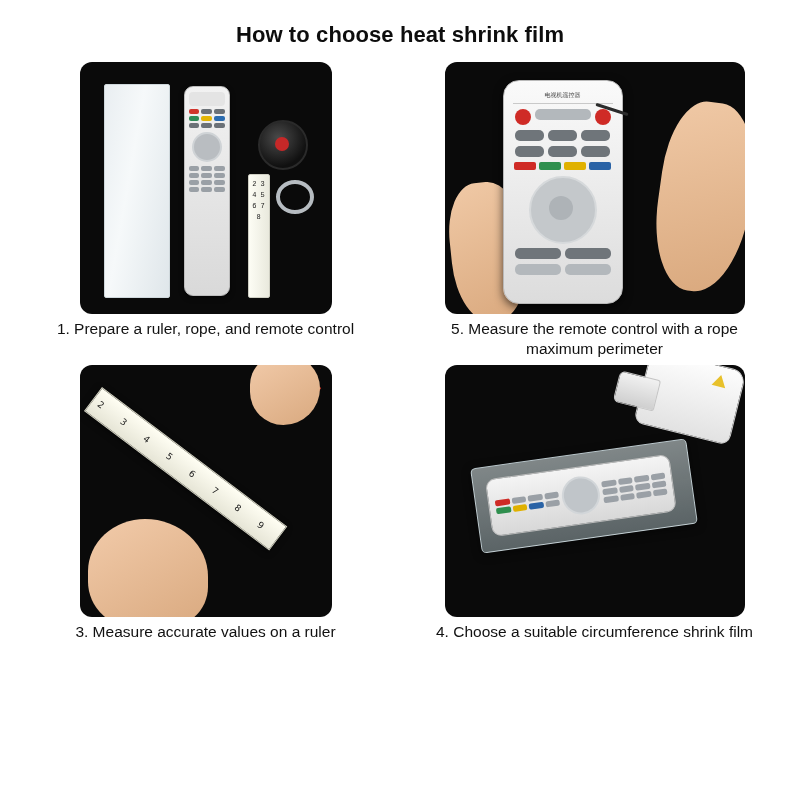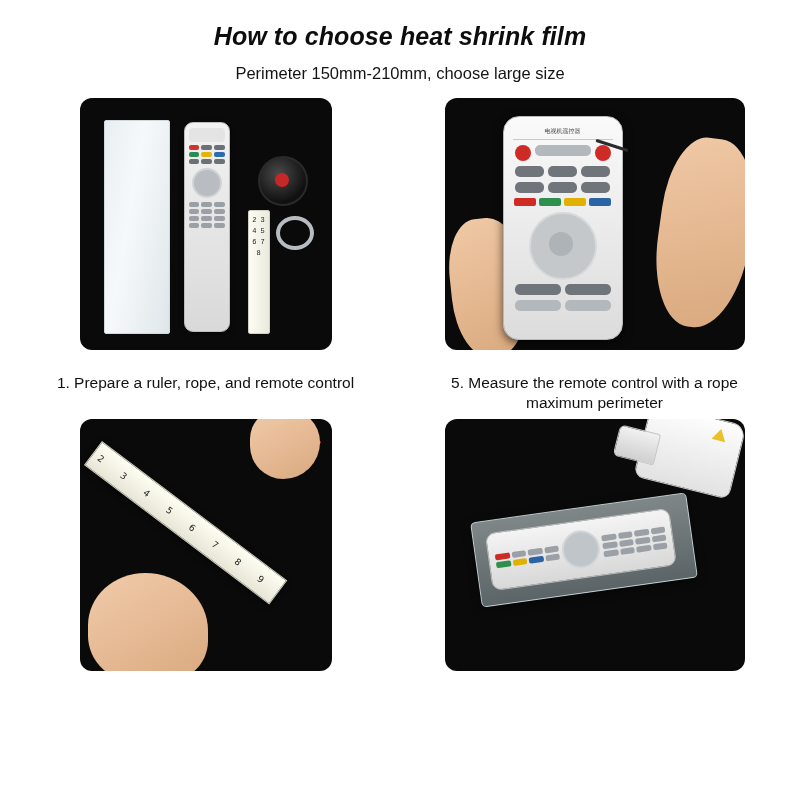--- a/index.html
+++ b/index.html
@@ -16,26 +16,25 @@
   }
   .page {
     position: relative;
     width: 800px;
     height: 800px;
     box-sizing: border-box;
     padding: 18px 24px 10px 24px;
   }
   .title {
     text-align: center;
-    font-size: 25px;
+    font-size: 22px;
     font-weight: bold;
     letter-spacing: 0.1px;
     margin: 4px 0 12px 0;
     color: #0d0d0d;
-    font-style: italic;
   }
   .subtitle {
     text-align: center;
     font-size: 16.5px;
     color: #141414;
     margin: 0 0 9px 0;
     line-height: 1.25;
   }
   .steps {
     margin-top: 14px;
@@ -55,21 +54,21 @@
   .photo {
     width: 252px;
     height: 252px;
     border-radius: 12px;
     background: #0a0a0a;
     position: relative;
     overflow: hidden;
   }
   .step-right .photo { width: 300px; }
   .caption {
-    margin-top: 23px;
+    margin-top: 5px;
     font-size: 15.5px;
     text-align: center;
     color: #111111;
     line-height: 1.3;
     max-width: 330px;
   }
 
   
   .film-sheet {
     position: absolute;
@@ -343,21 +342,20 @@
     border-bottom: 12px solid #e8c12b;
   }
 </style>
 </head>
 <body>
 
 <div class="page">
 
   <div class="title">How to choose heat shrink film</div>
 
-  <div class="subtitle">Perimeter 150mm-210mm, choose large size</div>
 
   <div class="steps">
 
     <div class="step">
       <div class="photo">
         <div class="film-sheet"></div>
         <div class="remote1">
           <div class="rm-top"></div>
           <div class="rm-grid">
             <div class="rm-key r"></div>
@@ -435,20 +433,21 @@
       <div class="caption">5. Measure the remote control with a rope maximum perimeter</div>
     </div>
 
     <div class="step">
       <div class="photo">
         <div class="tape3">2 3 4 5 6 7 8 9</div>
         <div class="tape3-tip"></div>
         <div class="hand3"></div>
         <div class="hand3b"></div>
       </div>
+      <div class="caption">3. Measure accurate values on a ruler</div>
     </div>
 
     <div class="step step-right">
       <div class="photo">
         <div class="bag">
           <div class="remote4">
             <div class="r4-zone">
               <div class="r4-key r"></div>
               <div class="r4-key"></div>
               <div class="r4-key"></div>
@@ -473,16 +472,17 @@
               <div class="r4-key"></div>
               <div class="r4-key"></div>
             </div>
           </div>
         </div>
         <div class="heatgun">
           <div class="gun-nozzle"></div>
           <div class="gun-warn"></div>
         </div>
       </div>
+      <div class="caption">4. Choose a suitable circumference shrink film</div>
     </div>
 
   </div>
 </div>
 
 </body></html>

